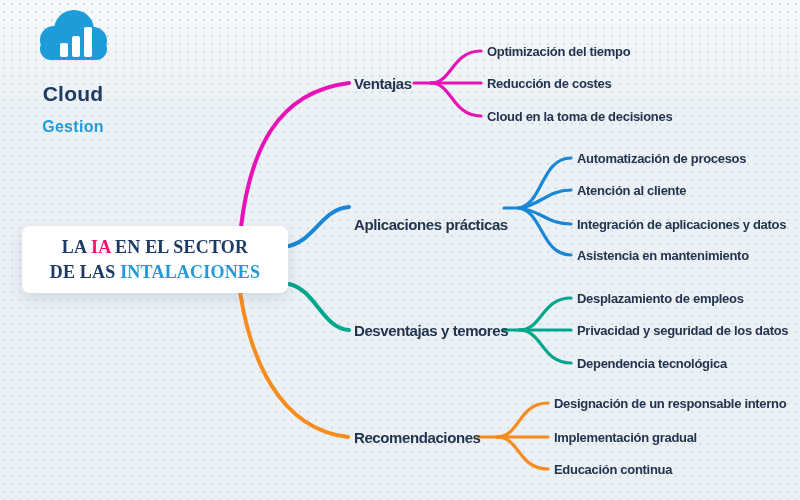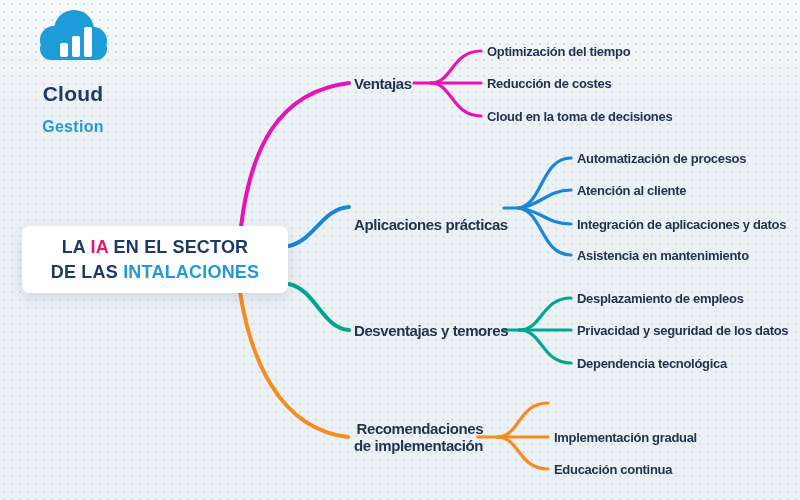--- a/index.html
+++ b/index.html
@@ -26,33 +26,33 @@
   .logo { position: absolute; left: 28px; top: 10px; width: 90px; text-align: center; }
   .logo .word1 { font-size: 21px; font-weight: bold; color: #1e3a60; letter-spacing: 0.2px; margin-top: 16px; }
   .logo .word2 { font-size: 16px; font-weight: bold; color: #1e9cd9; letter-spacing: 0.3px; margin-top: 12px; }
 
   
   .center-card {
     position: absolute; left: 22px; top: 226px; width: 266px; height: 67px;
     background: #ffffff; border-radius: 8px;
     box-shadow: 0 5px 14px rgba(40,70,110,0.14);
     display: flex; align-items: center; justify-content: center;
-    text-align: center; z-index: 2;
+    text-align: center; z-index: 2; font-family: Liberation Serif, serif;
   }
   .center-title { font-size: 18px; font-weight: bold; line-height: 25px; letter-spacing: 0.2px; }
   .t-navy { color: #1c3a66; }
   .t-pink { color: #f3146e; }
   .t-blue { color: #2598da; }
 
   
   .blabel, .leaf {
     position: absolute; transform: translateY(-50%);
     white-space: nowrap; color: #22344e; z-index: 1;
   }
-  .blabel { font-size: 15px; font-weight: bold; letter-spacing: -0.4px; text-align: right; }
+  .blabel { font-size: 15px; font-weight: bold; letter-spacing: -0.4px; }
   .blabel.two-line { line-height: 17px; }
   .leaf { font-size: 13px; font-weight: bold; letter-spacing: -0.3px; }
 </style>
 </head>
 <body>
 
 <div class="canvas">
 
   <svg class="wires" viewBox="0 0 800 500">
 
@@ -117,32 +117,32 @@
       <span class="t-navy">DE LAS</span>
       <span class="t-blue">INTALACIONES</span>
     </div>
   </div>
 
   <div class="blabel" style="left:354px;top:83px">Ventajas</div>
   <div class="blabel" style="left:354px;top:224px">Aplicaciones prácticas</div>
   <div class="blabel" style="left:354px;top:330px">Desventajas y temores</div>
   <div class="blabel two-line" style="left:354px;top:437px">
     <div>Recomendaciones</div>
-    <div>de implementación</div>
   </div>
 
   <div class="leaf" style="left:487px;top:51px">Optimización del tiempo</div>
   <div class="leaf" style="left:487px;top:83px">Reducción de costes</div>
   <div class="leaf" style="left:487px;top:116px">Cloud en la toma de decisiones</div>
 
   <div class="leaf" style="left:577px;top:158px">Automatización de procesos</div>
   <div class="leaf" style="left:577px;top:190px">Atención al cliente</div>
   <div class="leaf" style="left:577px;top:224px">Integración de aplicaciones y datos</div>
   <div class="leaf" style="left:577px;top:255px">Asistencia en mantenimiento</div>
 
   <div class="leaf" style="left:577px;top:298px">Desplazamiento de empleos</div>
   <div class="leaf" style="left:577px;top:330px">Privacidad y seguridad de los datos</div>
   <div class="leaf" style="left:577px;top:363px">Dependencia tecnológica</div>
 
+  <div class="leaf" style="left:554px;top:403px">Designación de un responsable interno</div>
   <div class="leaf" style="left:554px;top:437px">Implementación gradual</div>
   <div class="leaf" style="left:554px;top:469px">Educación continua</div>
 
 </div>
 
 </body></html>

